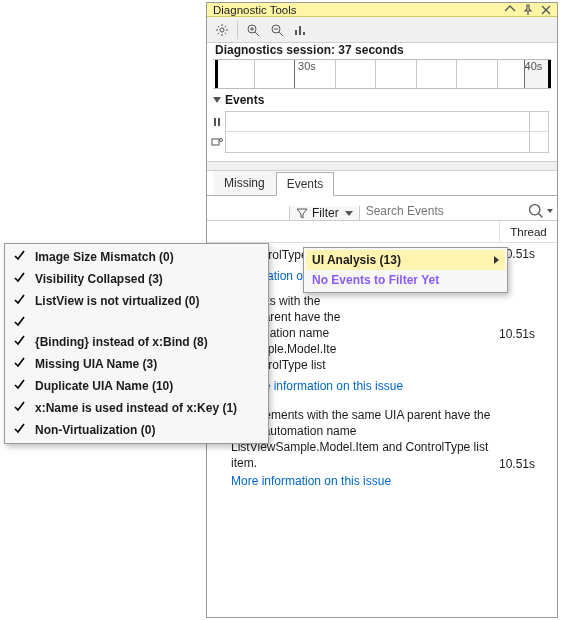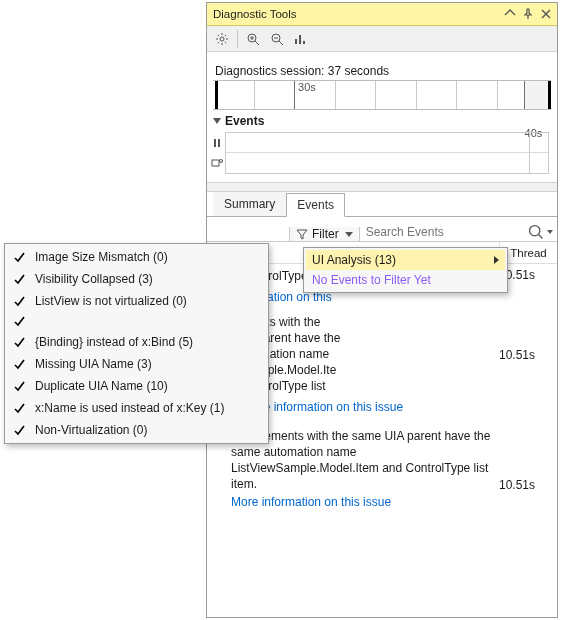--- a/index.html
+++ b/index.html
@@ -25,21 +25,21 @@
     left: 206px;
     top: 2px;
     width: 352px;
     height: 616px;
     border: 1px solid #9a9a9a;
     background: #ffffff;
     display: flex;
     flex-direction: column;
   }
   .titlebar {
-    height: 23px;
+    height: 14px;
     background: #fff6a5;
     border-bottom: 1px solid #d0c860;
     display: flex;
     align-items: center;
     padding: 0 4px 0 6px;
     font-size: 11.5px;
   }
   .titlebar .spacer { flex: 1; }
   .title-icon {
     width: 14px;
@@ -65,23 +65,23 @@
     width: 22px; height: 22px;
     display: inline-flex;
     align-items: center; justify-content: center;
     color: #555;
     border: 1px solid transparent;
   }
   .tb-sep { width:1px; height:18px; background:#c9c9c9; margin:0 2px; }
   .tb-btn svg { width:14px; height:14px; display:block; }
 
   .session-label {
-    padding: 12px 8px 2px 8px;
+    padding: 0 8px 2px 8px;
     font-size: 12px;
-    font-weight: 400;
+    font-weight: 700;
   }
 
   
   .ruler {
     position: relative;
     height: 30px;
     margin: 0 6px;
     border-top: 1px solid #bcbcbc;
     border-bottom: 1px solid #bcbcbc;
   }
@@ -282,24 +282,25 @@
   .menu {
     position:absolute;
     background:#f7f7f7;
     border:1px solid #9a9a9a;
     box-shadow:2px 3px 6px rgba(0,0,0,.25);
     padding:2px;
     font-size:12px;
   }
   .menu .menu-item {
     display:flex;
-    align-items:center;
+    align-items:flex-start;
     padding:3px 22px 3px 6px;
     white-space:nowrap;
     position:relative;
+    font-weight:bold;
   }
   .menu .menu-item.highlight {
     background:#fff3b0;
   }
   .menu .menu-item.disabled {
     color:#8b5cf6;
   }
   .menu .submenu-arrow {
     position:absolute; right:6px; top:50%;
     width:0;height:0;
@@ -393,21 +394,21 @@
       <div class="tick end" style="left:2px;"></div>
       <div class="tick" style="left:12%;"></div>
       <div class="tick major" style="left:24%;"></div>
       <span class="tick-label" style="left:24%;">30s</span>
       <div class="tick" style="left:36%;"></div>
       <div class="tick" style="left:48%;"></div>
       <div class="tick" style="left:60%;"></div>
       <div class="tick" style="left:72%;"></div>
       <div class="tick" style="left:84%;"></div>
       <div class="tick major" style="left:92%;"></div>
-      <span class="tick-label" style="left:91%;margin-top:46px;">40s</span>
+      <span class="tick-label" style="left:91%;">40s</span>
       <div class="tick end" style="left:calc(100% - 3px);"></div>
     </div>
 
     <div class="section-head">
       <span class="tri"></span>
       <span>Events</span>
     </div>
     <div class="events-grid">
       <div class="vline"></div>
       <div class="row">
@@ -423,21 +424,21 @@
               <rect x="1" y="3" width="7" height="6" fill="none" stroke="currentColor"></rect>
               <circle cx="10" cy="4" r="1.5" fill="none" stroke="currentColor"></circle>
             </svg>
         </span>
       </div>
     </div>
 
     <div class="sep-bar"></div>
 
     <div class="tabs">
-      <div class="tab inactive">Summary</div>
+      <div class="tab inactive">Missing</div>
       <div class="tab active">Events</div>
     </div>
 
     <div class="tab-toolbar">
       <div class="spacer-pad"></div>
       <div class="filter-btn">
         <svg width="12" height="12" viewBox="0 0 12 12">
             <path d="M1 2h10L7 7v4l-2-1V7L1 2z" fill="none" stroke="#555"></path>
           </svg>
         <span>Filter</span>
@@ -536,21 +537,21 @@
             <path d="M1 6l3 3 6-8" fill="none" stroke="currentColor" stroke-width="1.6"></path>
           </svg>
         </span>
     </div>
     <div class="menu-item">
       <span class="checkmark">
           <svg viewBox="0 0 11 11">
             <path d="M1 6l3 3 6-8" fill="none" stroke="currentColor" stroke-width="1.6"></path>
           </svg>
         </span>
-      <span>{Binding} instead of x:Bind (5)</span>
+      <span>{Binding} instead of x:Bind (8)</span>
     </div>
     <div class="menu-item">
       <span class="checkmark">
           <svg viewBox="0 0 11 11">
             <path d="M1 6l3 3 6-8" fill="none" stroke="currentColor" stroke-width="1.6"></path>
           </svg>
         </span>
       <span>Missing UIA Name (3)</span>
     </div>
     <div class="menu-item">

